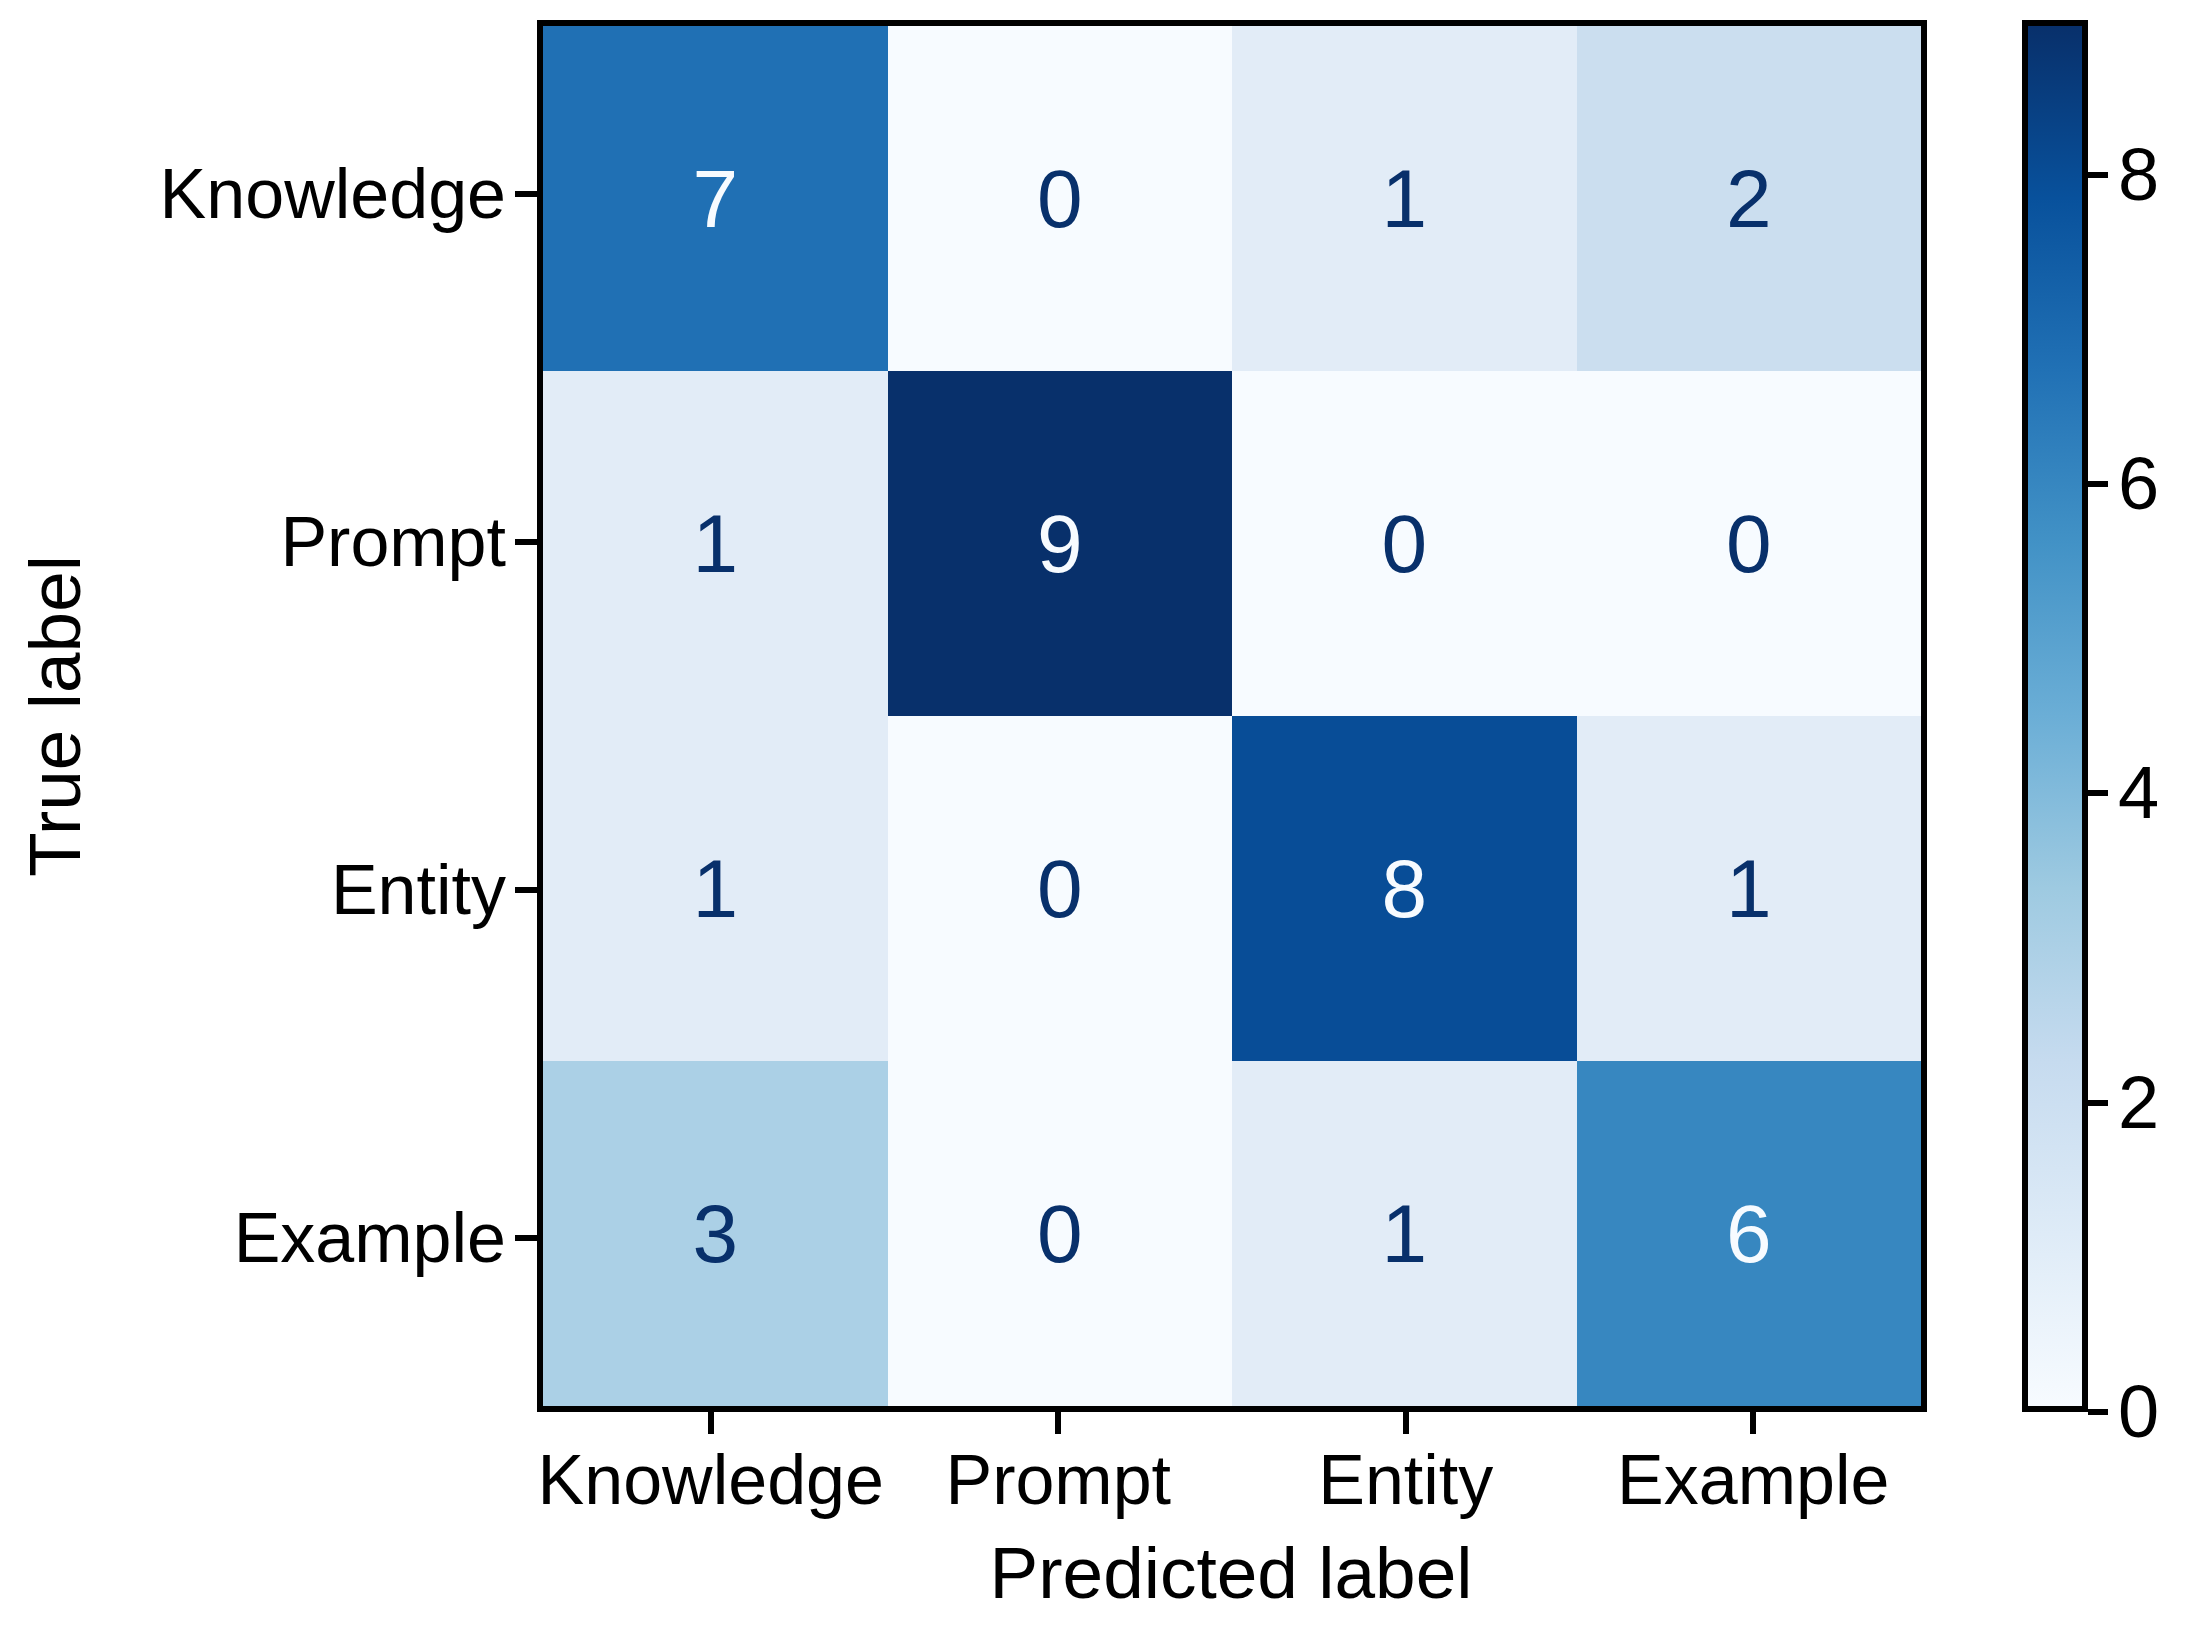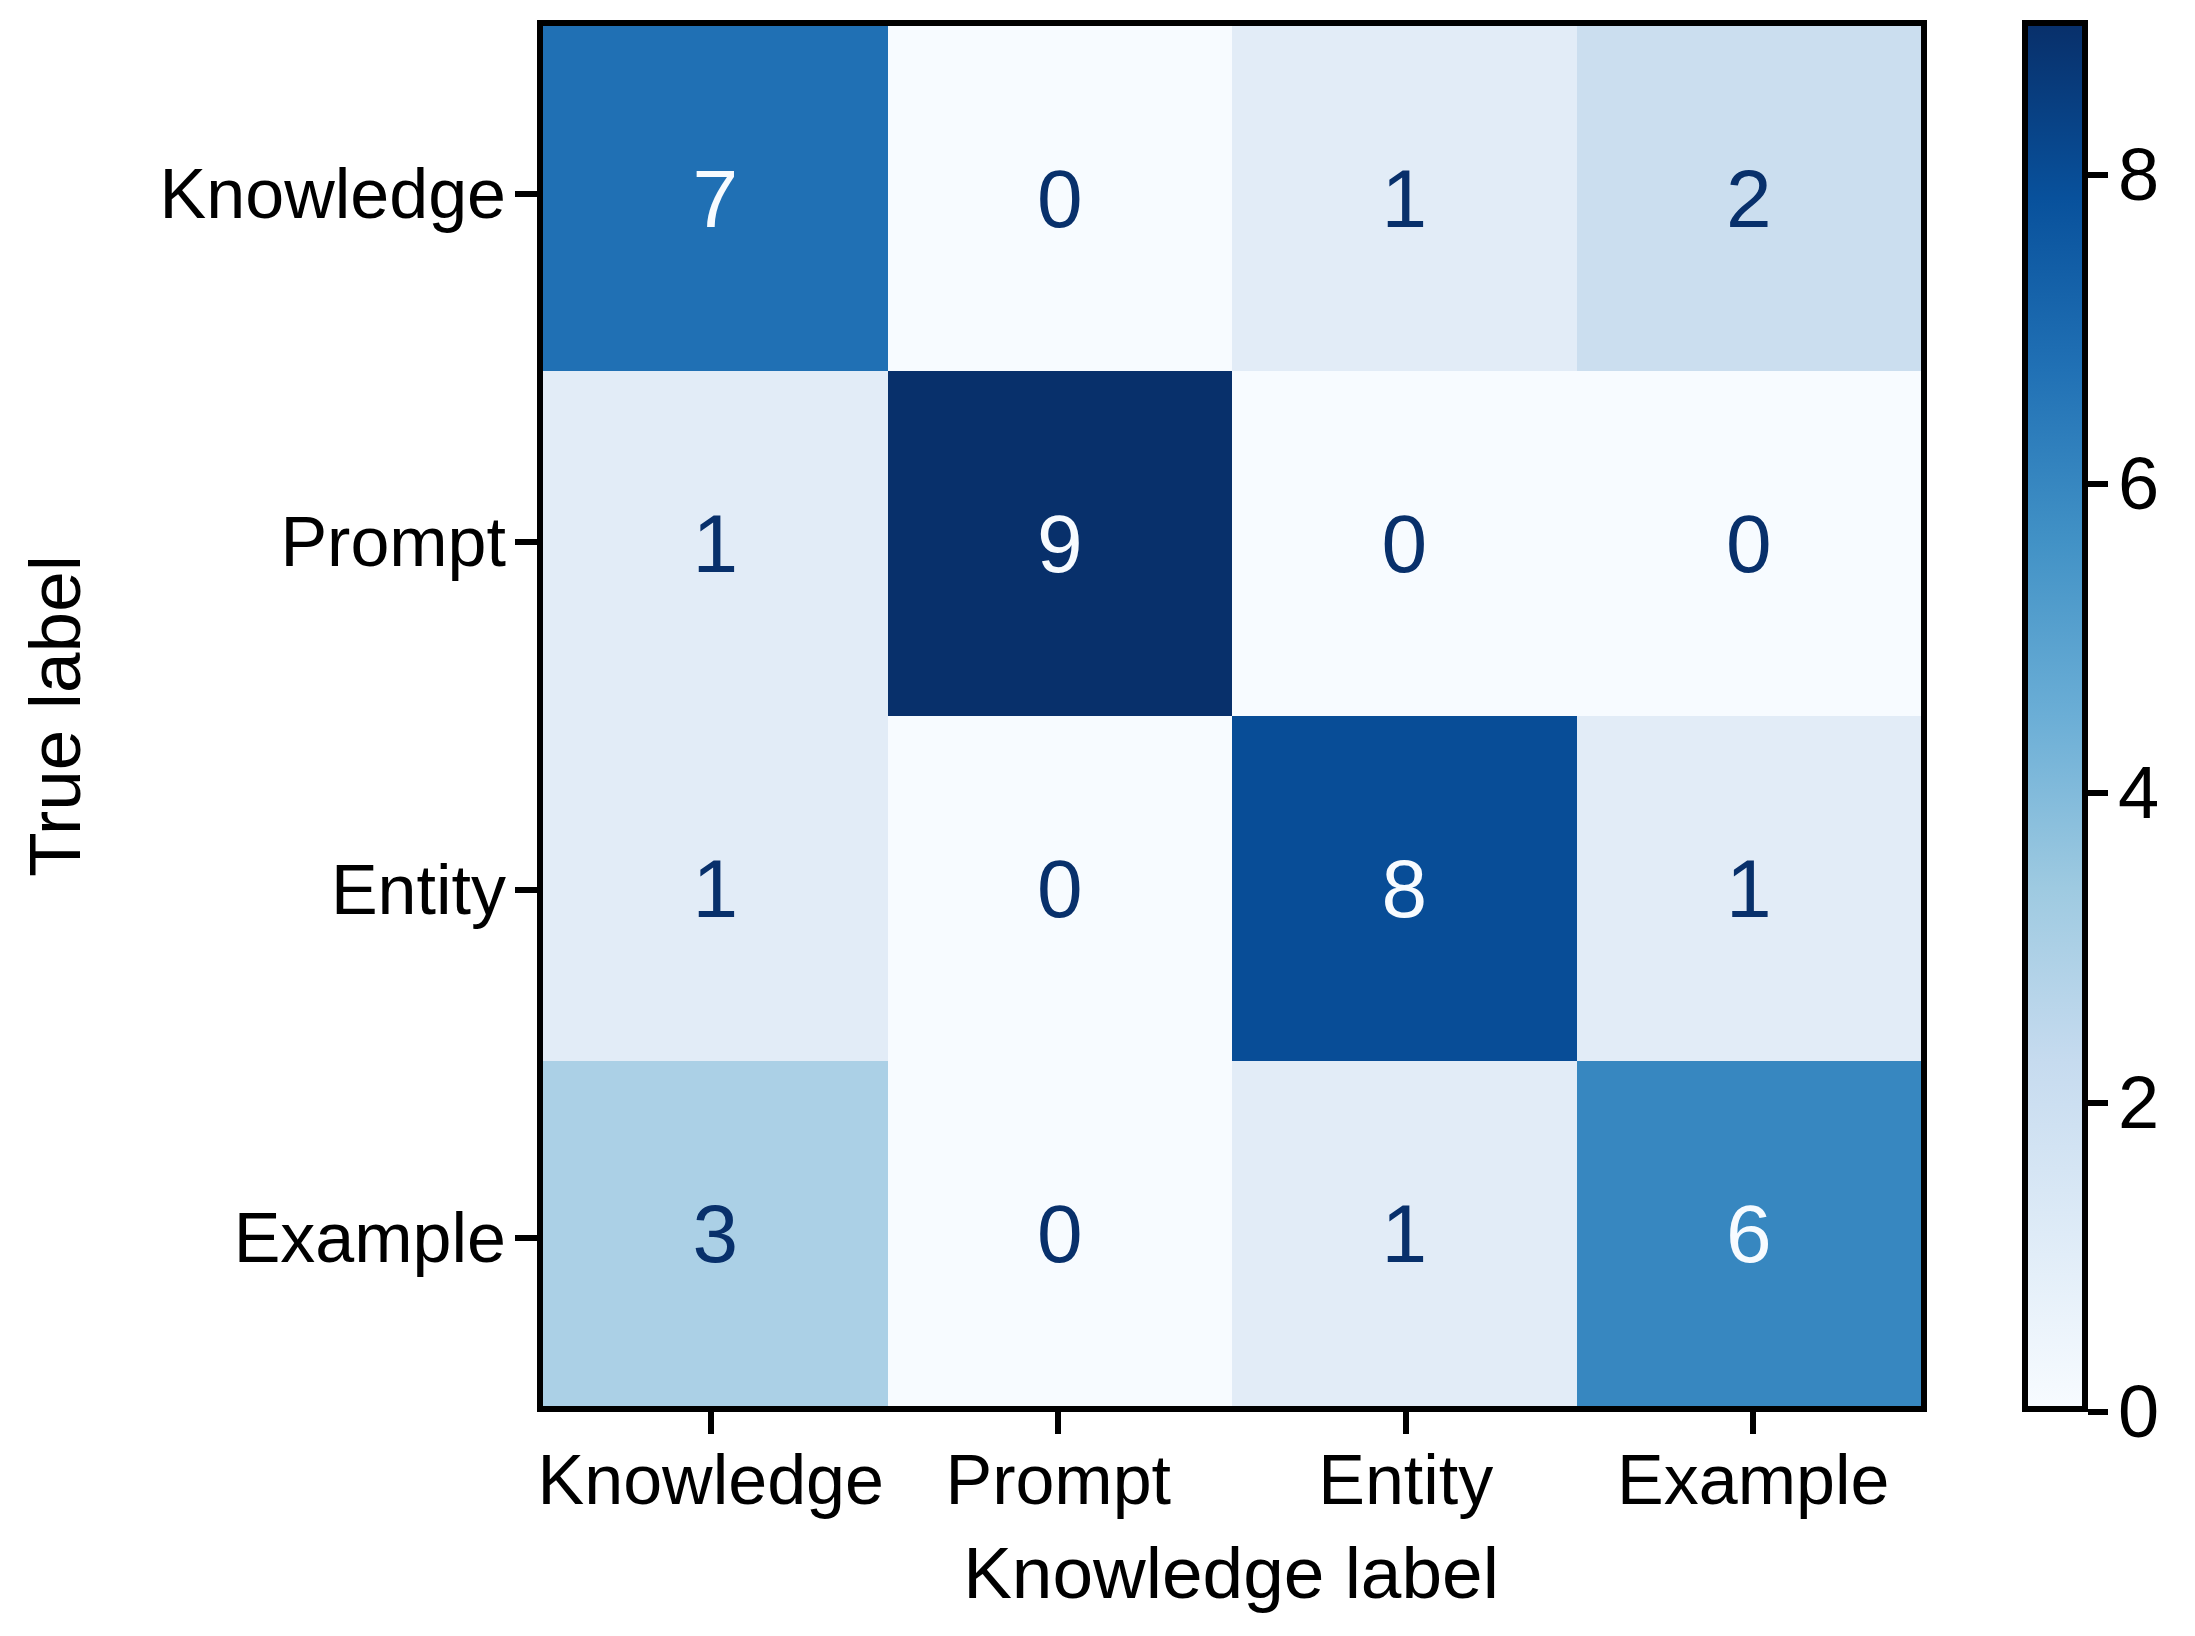--- a/index.html
+++ b/index.html
@@ -135,21 +135,21 @@
       <div class="cell" style="background: rgb(247, 251, 255);">
         <span class="cell-value" style="color: rgb(8, 48, 107);">0</span>
       </div>
       <div class="cell" style="background: rgb(226, 236, 247);">
         <span class="cell-value" style="color: rgb(8, 48, 107);">1</span>
       </div>
       <div class="cell" style="background: rgb(55, 135, 192);">
         <span class="cell-value" style="color: rgb(247, 251, 255);">6</span>
       </div>
     </div>
-  <div id="x-axis-title">Knowledge label</div>
+  <div id="x-axis-title">Predicted label</div>
   <div id="colorbar" style="background: linear-gradient(to top, rgb(247, 251, 255) 0%, rgb(222, 235, 247) 12.5%, rgb(198, 219, 239) 25%, rgb(158, 202, 225) 37.5%, rgb(107, 174, 214) 50%, rgb(66, 146, 198) 62.5%, rgb(33, 113, 181) 75%, rgb(8, 81, 156) 87.5%, rgb(8, 48, 107) 100%);"></div>
 <div class="tick-mark y" style="top: 191px;"></div>
     <div class="ytick-label" style="top: 156px;">Knowledge</div>
     <div class="tick-mark y" style="top: 539px;"></div>
     <div class="ytick-label" style="top: 504px;">Prompt</div>
     <div class="tick-mark y" style="top: 887px;"></div>
     <div class="ytick-label" style="top: 852px;">Entity</div>
     <div class="tick-mark y" style="top: 1235px;"></div>
     <div class="ytick-label" style="top: 1200px;">Example</div>
     <div class="tick-mark x" style="left: 707.75px;"></div>

